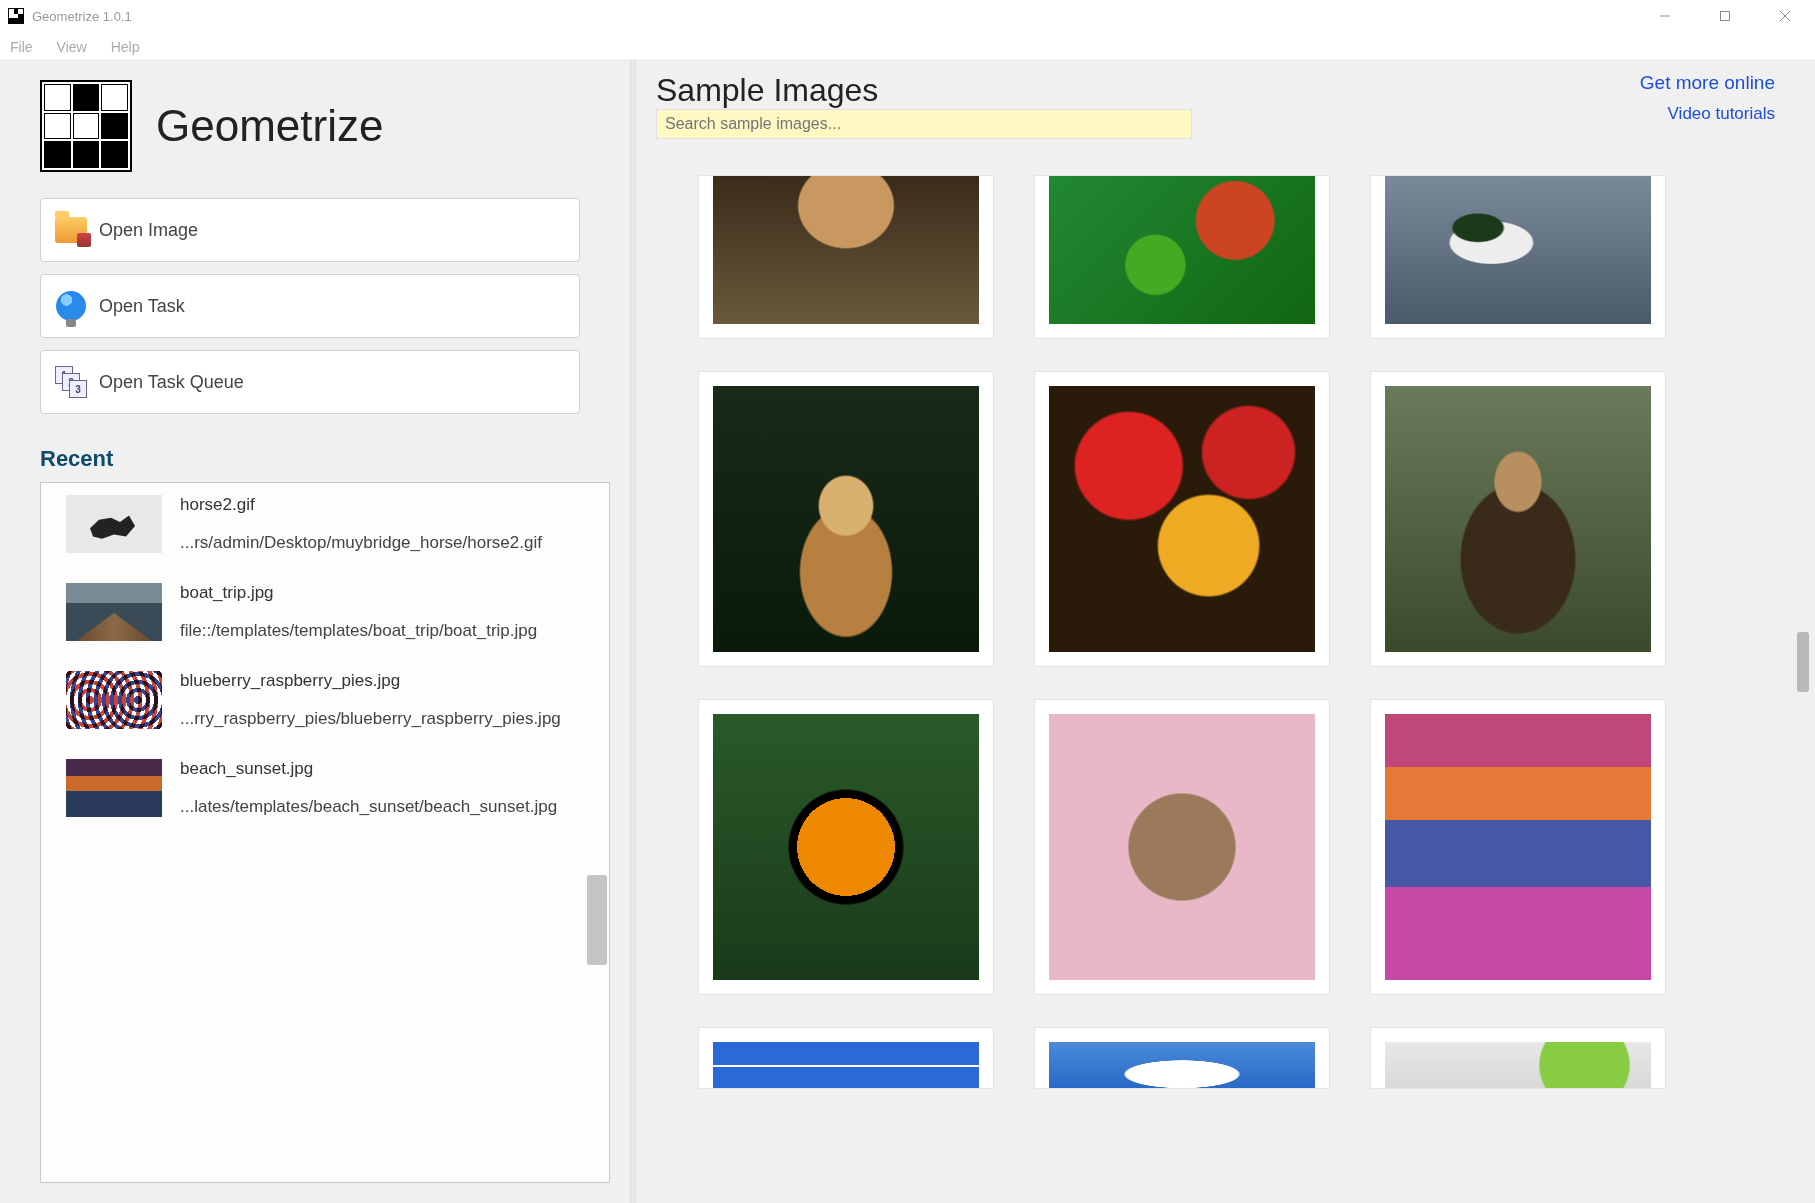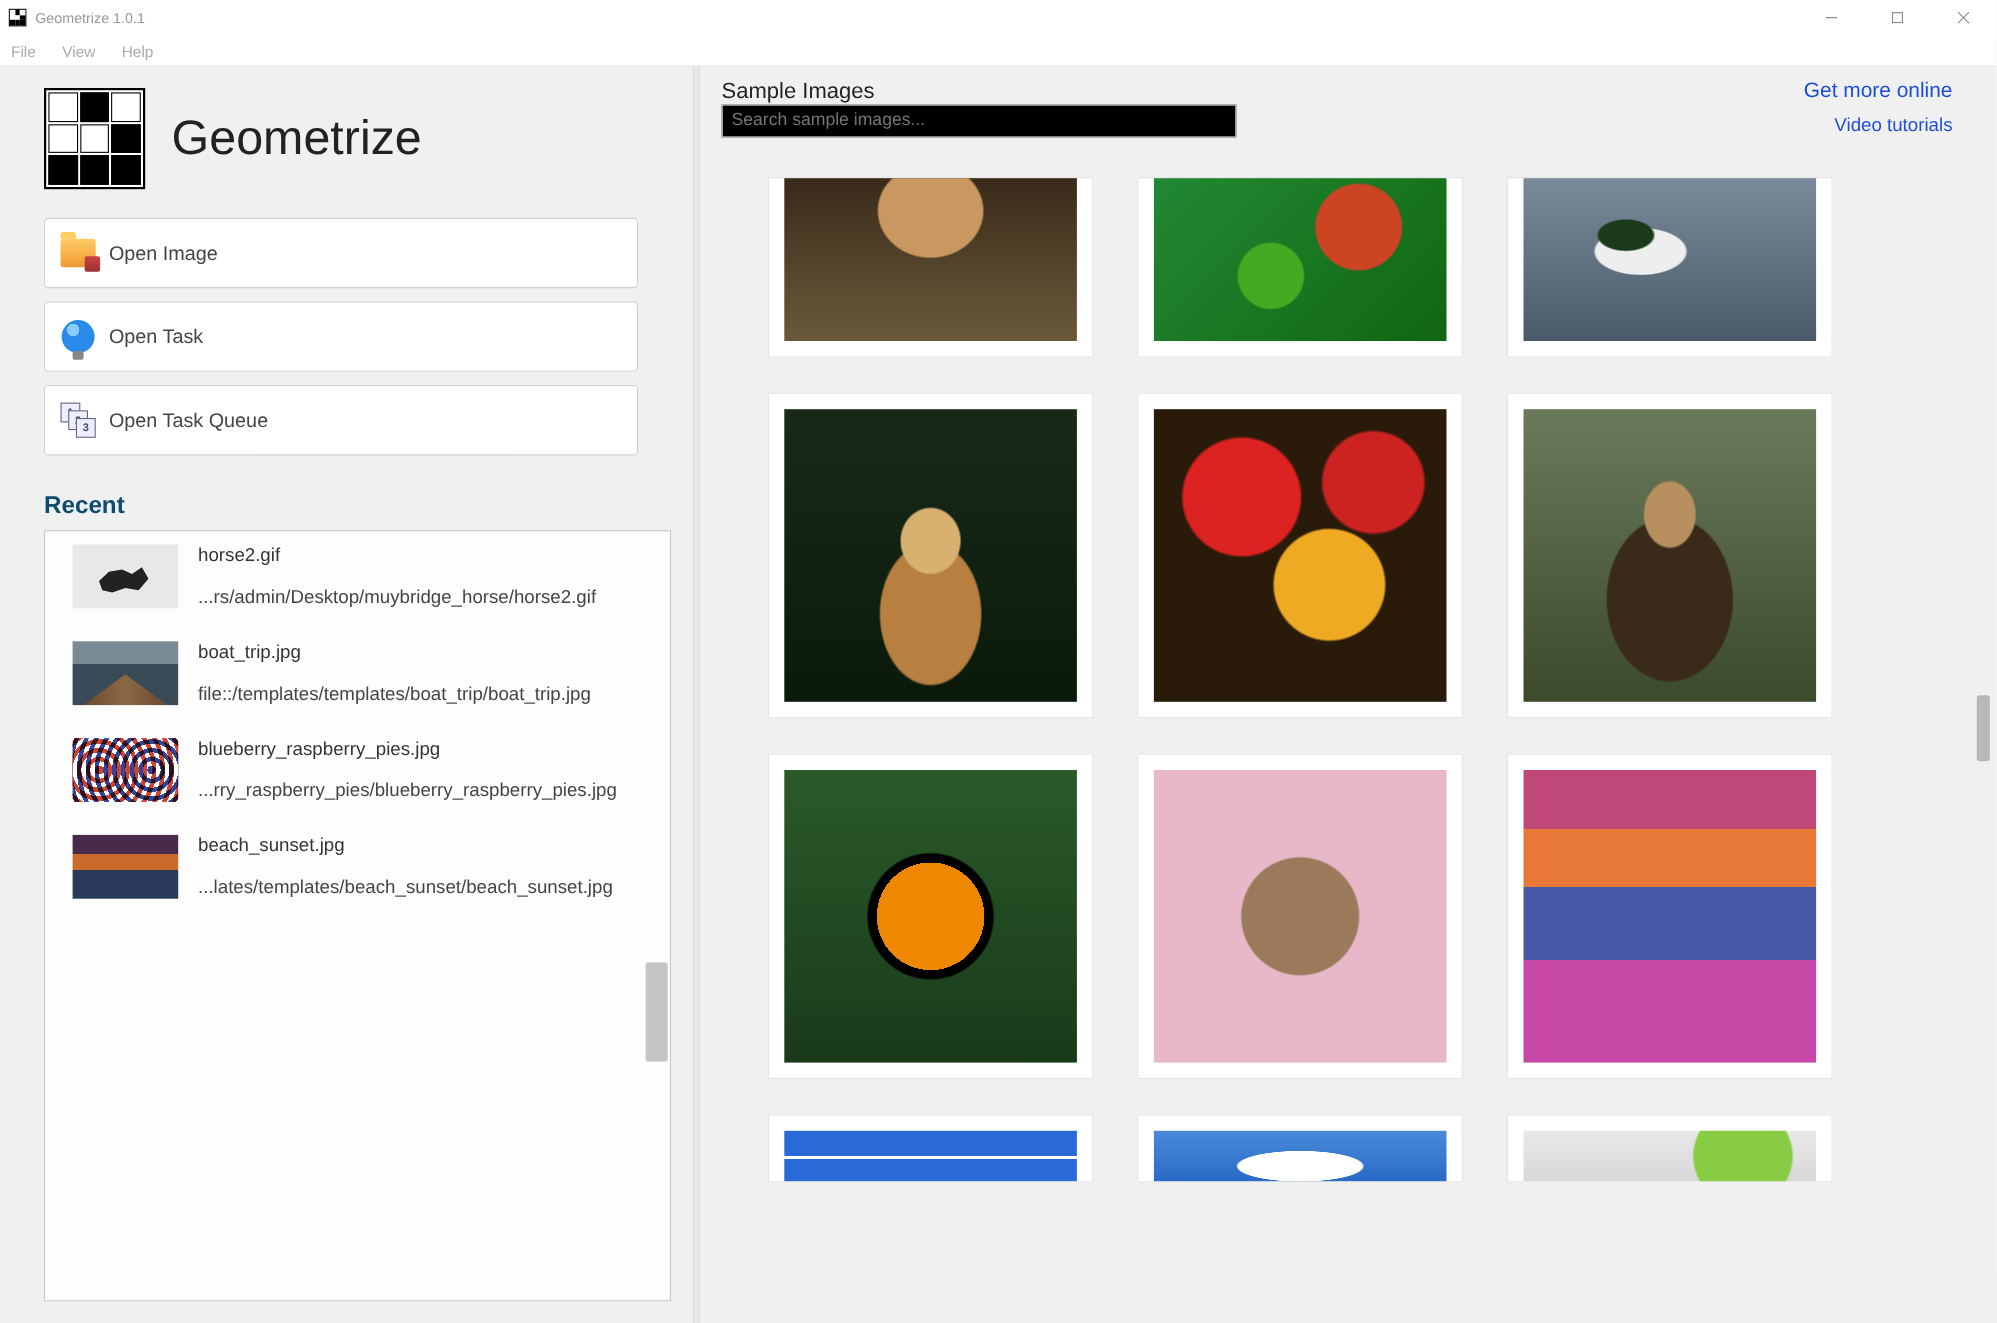--- a/index.html
+++ b/index.html
@@ -27,25 +27,25 @@
 .action-label { font-size: 18px; color: #444; }
 .recent-header { font-size: 22px; color: #0c4a6e; margin: 20px 0 10px 0; font-weight: bold; }
 .recent-list { border: 1px solid #c8c8c8; background: #fdfdfd; flex: 1; overflow: hidden; padding: 12px 25px; position: relative; }
 .recent-item { display: flex; gap: 18px; margin-bottom: 30px; cursor: pointer; }
 .recent-thumb { width: 96px; height: 58px; background: #ccc; flex-shrink: 0; }
 .recent-text { flex: 1; }
 .recent-name { font-size: 17px; color: #333; margin-bottom: 18px; }
 .recent-path { font-size: 17px; color: #444; }
 .recent-scroll { position: absolute; right: 2px; top: 392px; width: 20px; height: 90px; background: #c4c4c4; border-radius: 2px; }
 .samples-header { display: flex; align-items: flex-start; justify-content: space-between; margin-bottom: 6px; }
-.samples-title { font-size: 20px; color: #222; }
+.samples-title { font-size: 32px; color: #222; }
 .samples-links { display: flex; flex-direction: column; align-items: flex-end; gap: 10px; }
 .link { color: #1d4ed8; font-size: 19px; cursor: pointer; }
 .link.small { font-size: 17px; }
-.search-sample { width: 468px; height: 30px; border: 1px solid #e0e0e0; background: #000000; padding: 0 8px; font-size: 16px; color: #888; margin-bottom: 24px; }
+.search-sample { width: 536px; height: 30px; border: 1px solid #e0e0e0; background: #fef9c3; padding: 0 8px; font-size: 16px; color: #888; margin-bottom: 24px; }
 .grid-wrap { flex: 1; overflow: hidden; position: relative; margin-top: 2px; }
 .grid { display: grid; grid-template-columns: repeat(3, 296px); gap: 32px 40px; padding: 4px 6px 0 42px; }
 .sample { width: 296px; border: 1px solid #e3e3e3; background: #fff; padding: 14px; display: flex; align-items: center; justify-content: center; cursor: pointer; }
 .sample.short { height: 164px; padding-top: 0; }
 .sample.tall { height: 296px; }
 .sample.cut { height: 62px; padding: 14px 14px 0 14px; align-items: flex-start; overflow: hidden; }
 .sample .img { width: 100%; height: 100%; }
 .page-scroll { position: absolute; right: 6px; top: 50%; width: 12px; height: 60px; background: #b8b8b8; border-radius: 3px; }
 
 .th-horse { background: linear-gradient(#e8e8e8,#e8e8e8); position: relative; }

